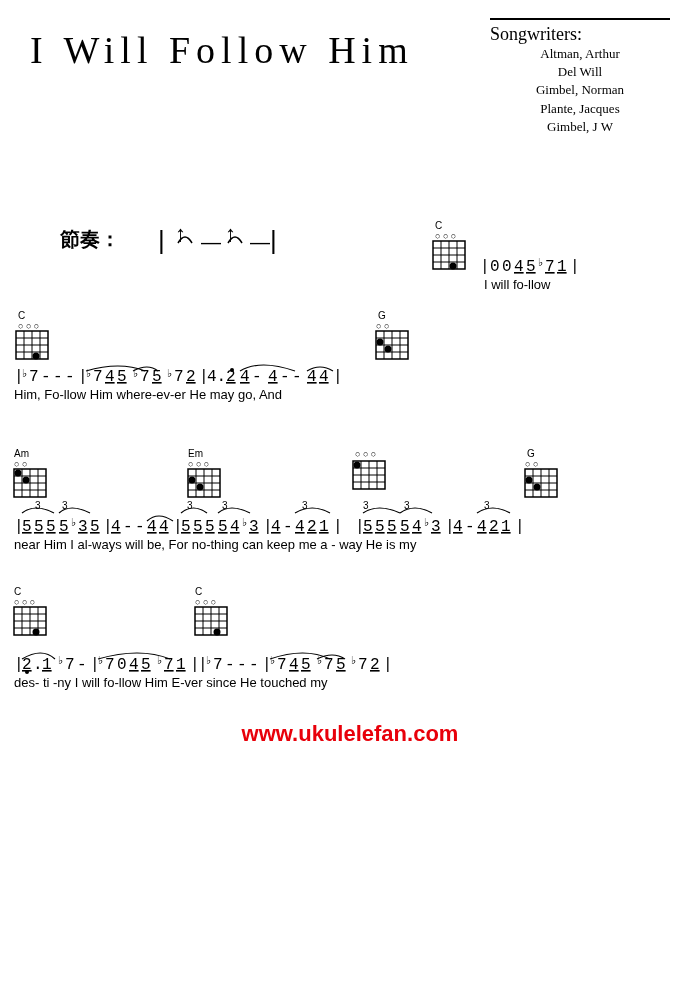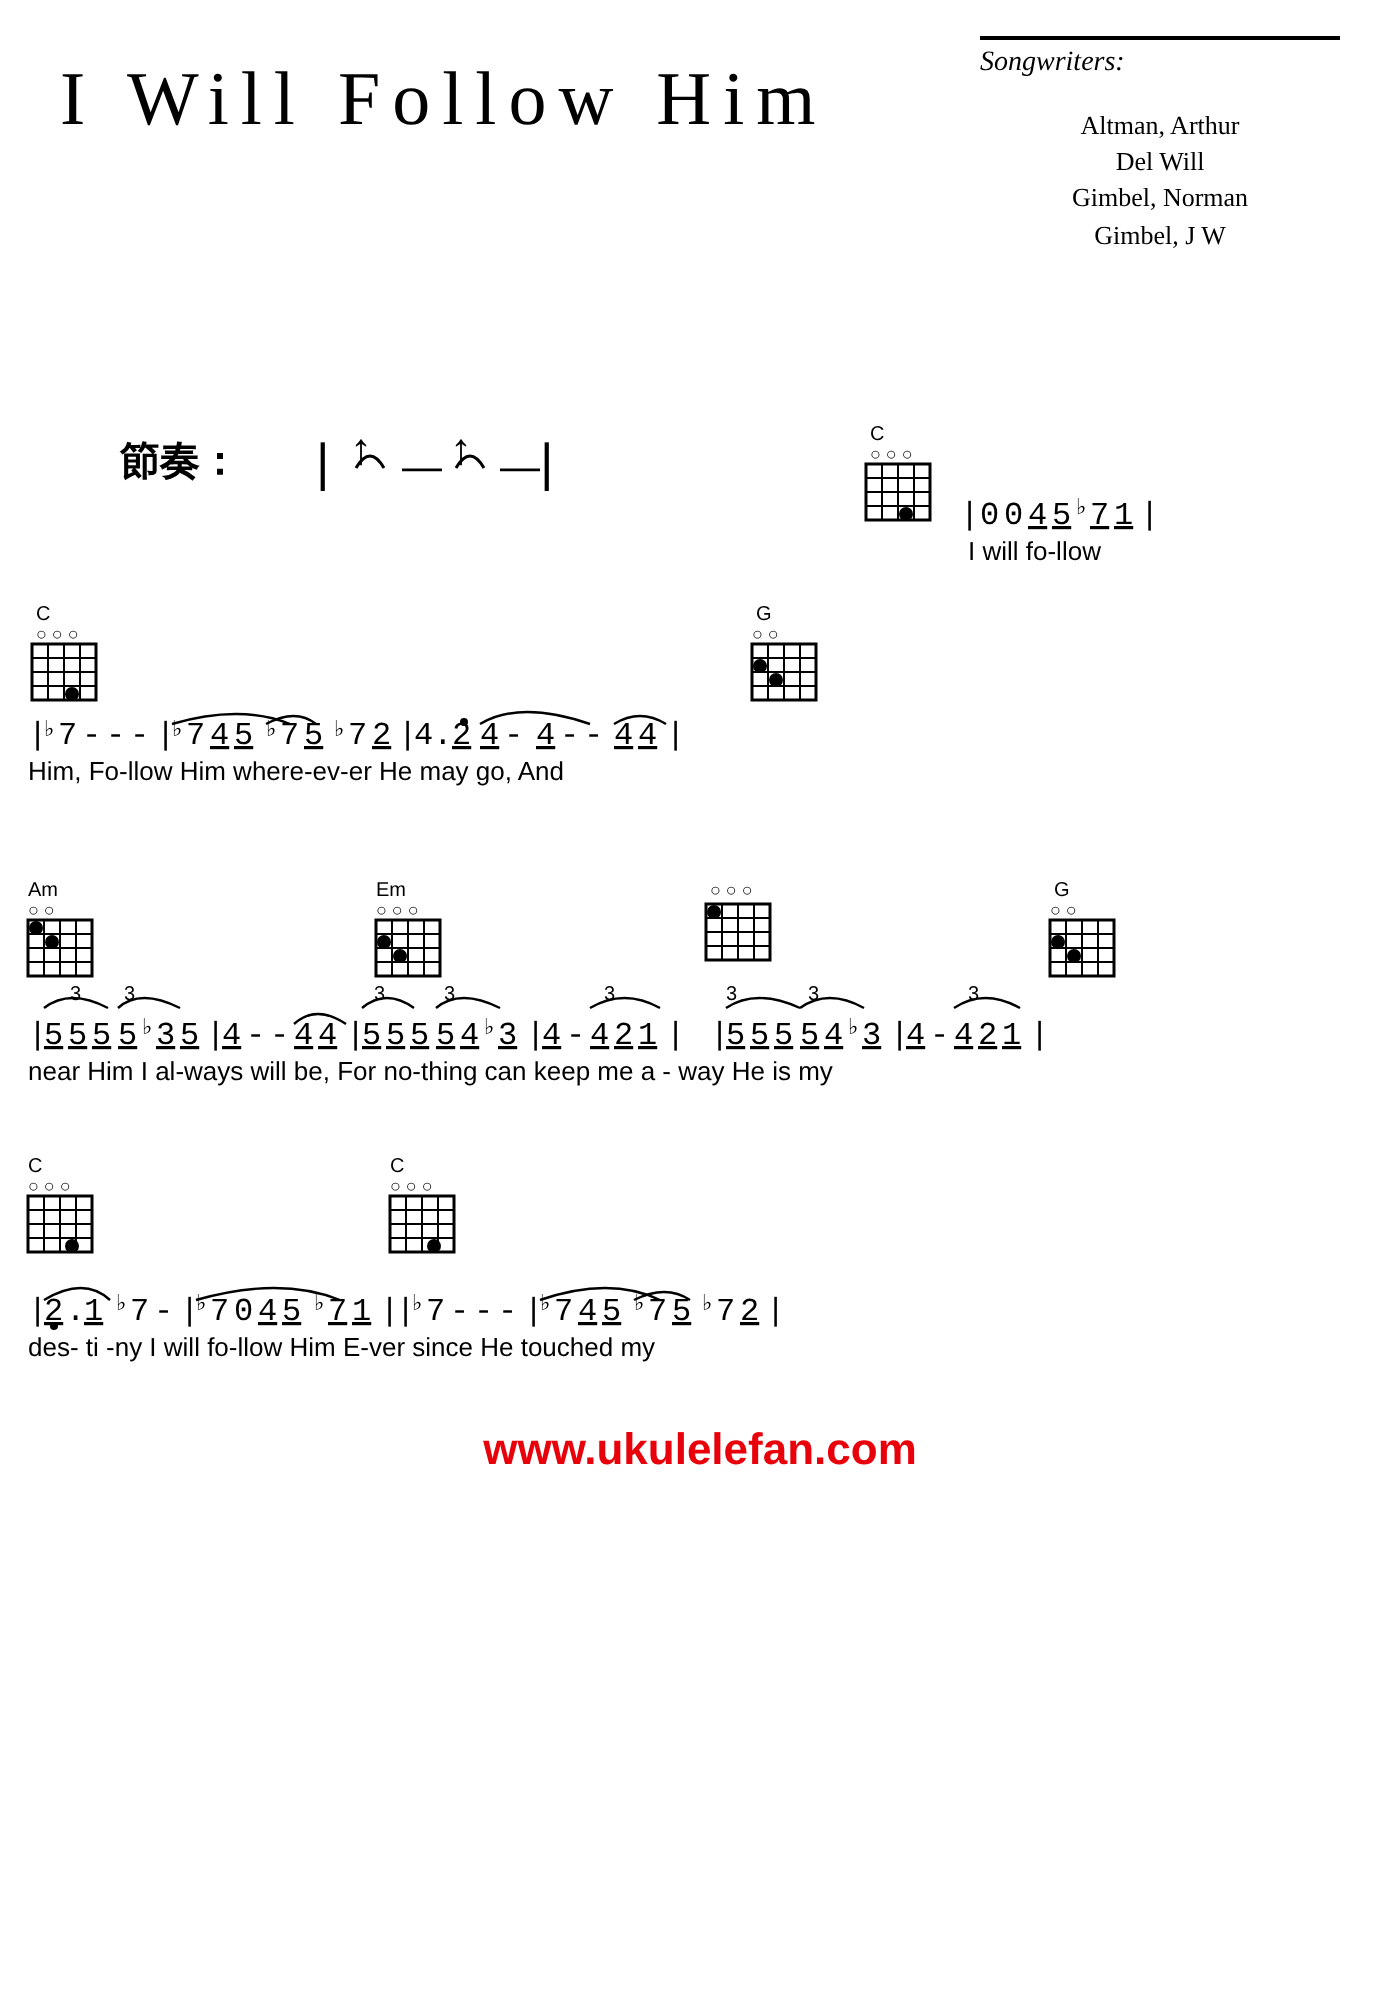--- a/index.html
+++ b/index.html
@@ -25,40 +25,40 @@
       letter-spacing: 6px;
       padding-top: 10px;
     }
     .songwriters-box {
       border-top: 2px solid #000;
       padding-top: 4px;
       min-width: 180px;
       text-align: left;
     }
     .songwriters-label {
-      font-size: 14px;
-      font-style: italic;
-      margin-bottom: 14px;
+      font-size: 18px;
+      margin-bottom: 0;
     }
     .songwriter-line {
       font-size: 13px;
       line-height: 1.4;
       text-align: center;
     }
   </style>
 </head>
 <body>
 
 <div class="header">
   <div class="title">I  Will  Follow  Him</div>
   <div class="songwriters-box">
     <div class="songwriters-label">Songwriters:</div>
     <div class="songwriter-line">Altman,  Arthur</div>
     <div class="songwriter-line">Del  Will</div>
     <div class="songwriter-line">Gimbel,  Norman</div>
+    <div class="songwriter-line">Plante,  Jacques</div>
     <div class="songwriter-line">Gimbel,  J W</div>
   </div>
 </div>
 
 <svg width="700" height="870" viewBox="0 0 700 870" style="display:block; margin-top:5px;">
 
   <text x="60" y="105" font-family="Arial" font-size="20" font-weight="bold">節奏：</text>
   <text x="158" y="108" font-family="Arial" font-size="26">|</text>
 
   <text x="175" y="100" font-family="Arial" font-size="22">↑</text>

